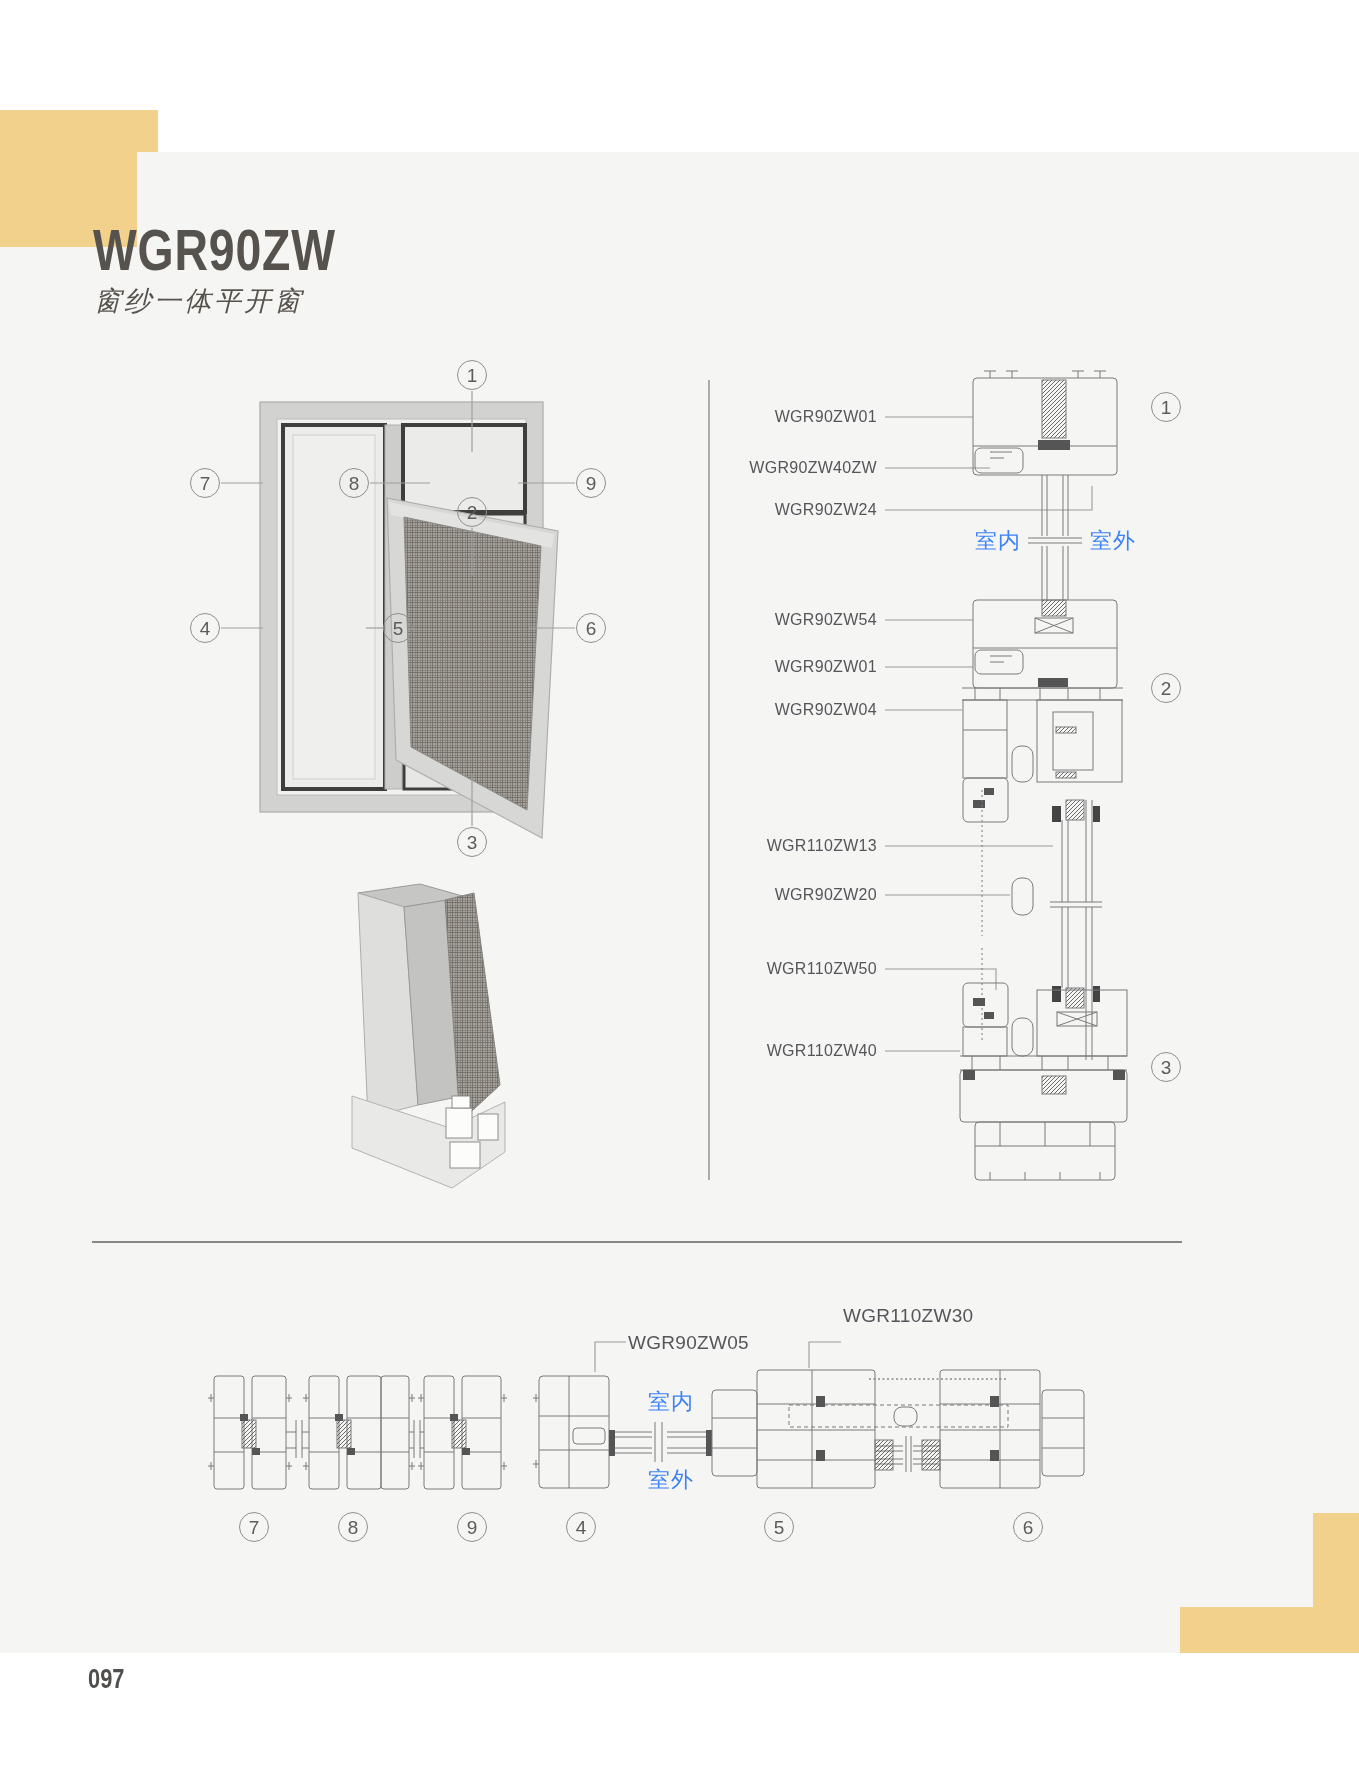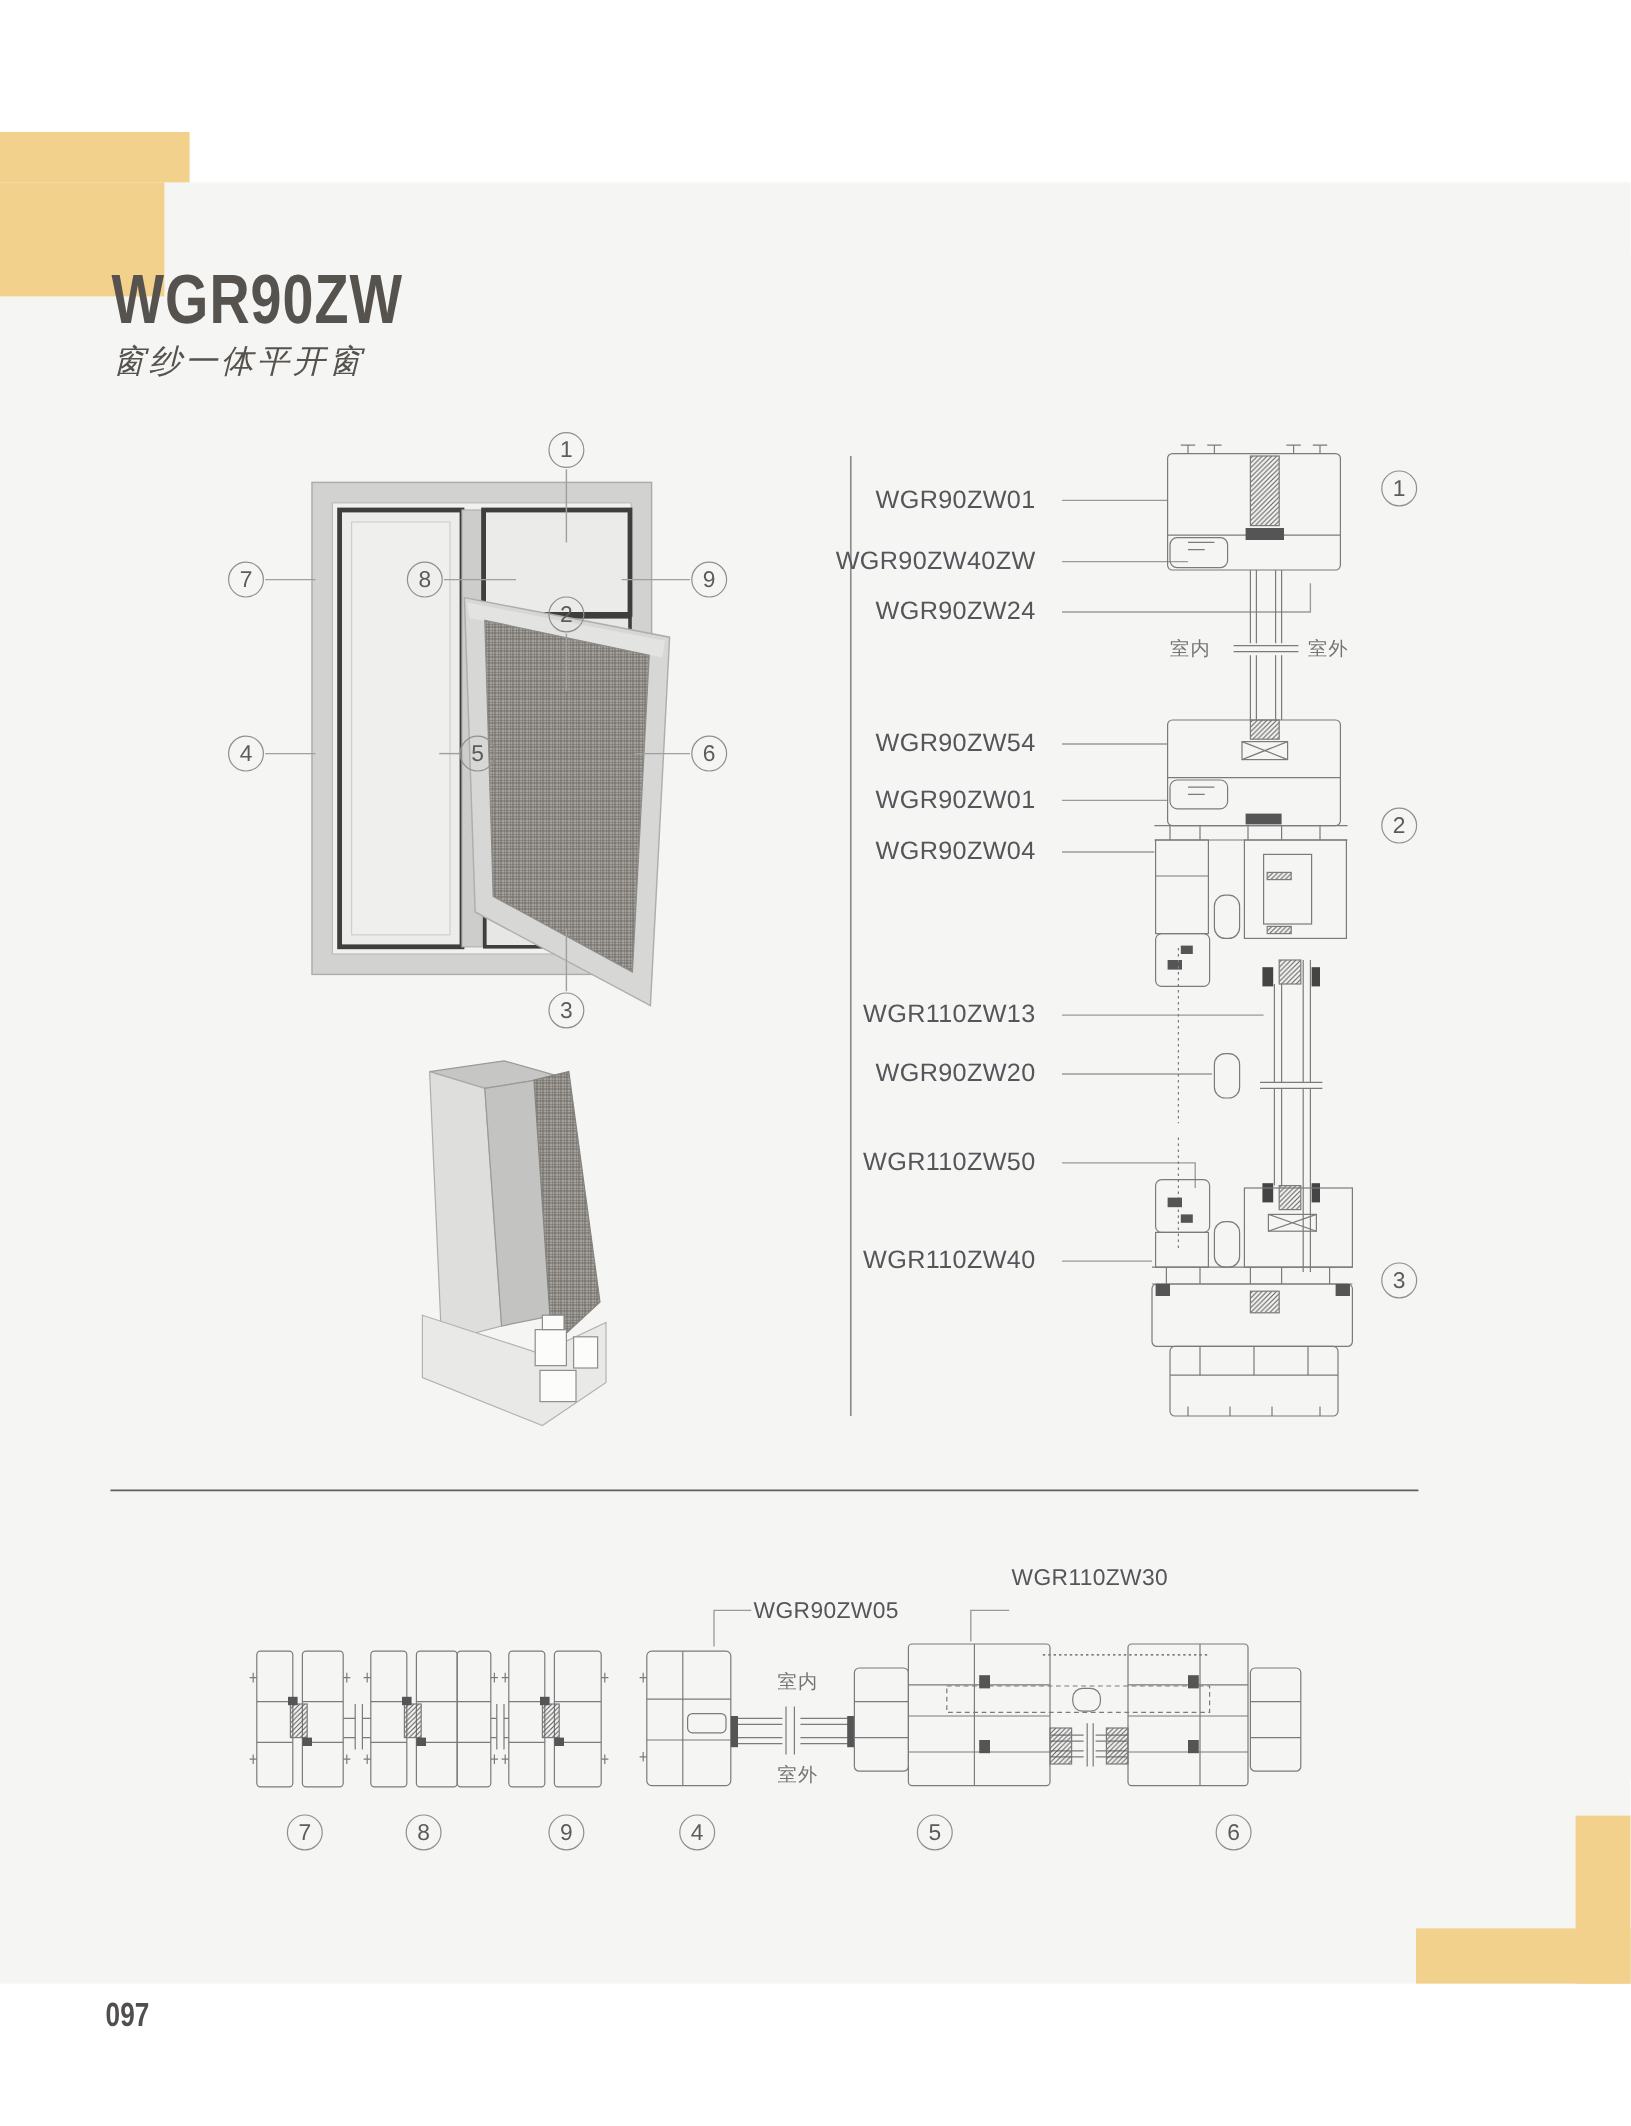--- a/index.html
+++ b/index.html
@@ -11,25 +11,25 @@
   #ytl-leg{left:0;top:152px;width:137px;height:95px;}
   #ybr-vert{left:1313px;top:1513px;width:46px;height:140px;}
   #ybr-horiz{left:1180px;top:1607px;width:179px;height:46px;}
   #art{position:absolute;left:0;top:0;}
   .title{position:absolute;left:93px;top:216px;font-size:58px;font-weight:bold;color:#56524E;
          letter-spacing:1px;transform:scaleX(0.80);transform-origin:left top;white-space:nowrap;}
   .subtitle{position:absolute;left:94px;top:283px;font-size:27px;color:#56524E;
             letter-spacing:3px;white-space:nowrap;font-style:italic;}
   .pagenum{position:absolute;left:88px;top:1663px;font-size:28px;font-weight:bold;color:#514F4D;
            transform:scaleX(0.78);transform-origin:left top;}
-  .rlabel{position:absolute;right:496px;font-size:21px;color:#55565A;white-space:nowrap;
+  .rlabel{position:absolute;right:482px;font-size:16px;color:#55565A;white-space:nowrap;
           transform:translateY(-50%);text-align:center;letter-spacing:0.3px;}
   .blabel{position:absolute;font-size:19px;color:#55565A;white-space:nowrap;
           transform:translateY(-50%);letter-spacing:0.3px;}
-  .room{position:absolute;font-size:16px;color:#737373;white-space:nowrap;
+  .room{position:absolute;font-size:22px;color:#3b82f6;white-space:nowrap;
         transform:translateY(-50%);letter-spacing:1px;}
   .callout{position:absolute;width:30px;height:30px;border:1.5px solid #8F8F8F;border-radius:50%;
            color:#5C5C5C;font-size:19px;line-height:30px;text-align:center;
            transform:translate(-50%,-50%);box-sizing:border-box;background:transparent;}
 </style>
 </head>
 <body>
 
 <div class="page">
   <div class="bg"></div>

